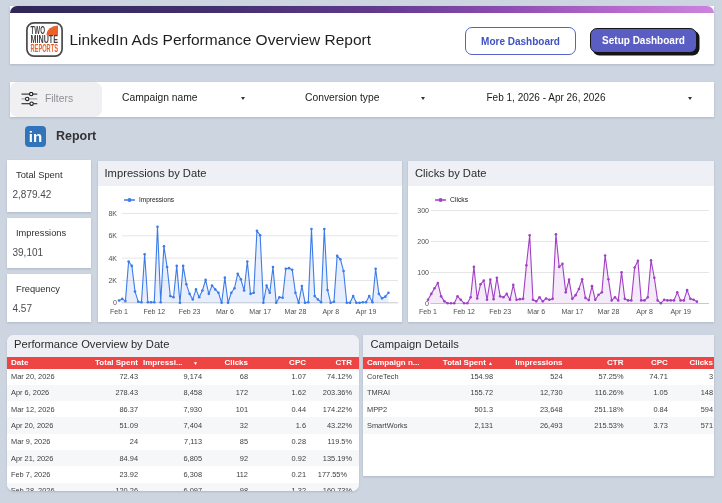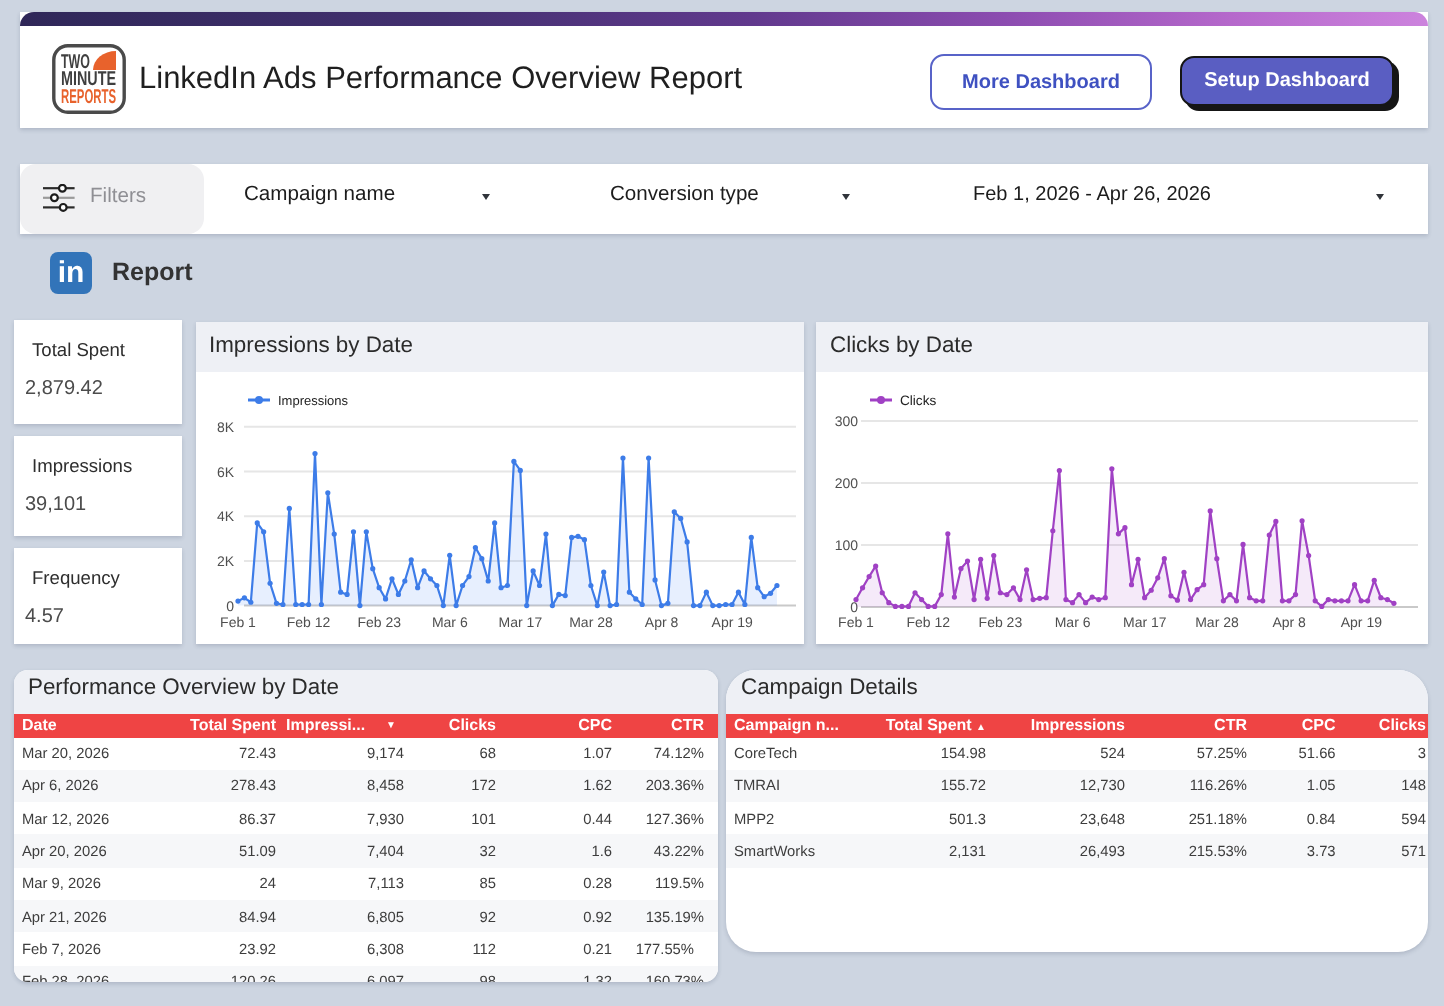--- a/index.html
+++ b/index.html
@@ -381,21 +381,21 @@
             <td class="tr">172</td>
             <td class="tr">1.62</td>
             <td class="tr" style="padding-right:7px">203.36%</td>
           </tr>
       <tr>
             <td class="tl">Mar 12, 2026</td>
             <td class="tr">86.37</td>
             <td class="tr">7,930</td>
             <td class="tr">101</td>
             <td class="tr">0.44</td>
-            <td class="tr" style="padding-right:7px">127.36%</td>
+            <td class="tr" style="padding-right:7px">174.22%</td>
           </tr>
       <tr>
             <td class="tl">Apr 20, 2026</td>
             <td class="tr">51.09</td>
             <td class="tr">7,404</td>
             <td class="tr">32</td>
             <td class="tr">1.6</td>
             <td class="tr" style="padding-right:7px">43.22%</td>
           </tr>
       <tr>
@@ -428,21 +428,21 @@
             <td class="tr">6,097</td>
             <td class="tr">98</td>
             <td class="tr">1.32</td>
             <td class="tr" style="padding-right:7px">160.73%</td>
           </tr>
     </tbody>
   </table>
   </div>
 </div>
 
-<div class="abs card panel" style="left:363px;top:335px;width:351px;height:141px;border-radius:15px">
+<div class="abs card panel" style="left:363px;top:335px;width:351px;height:141px;border-radius:0">
   <div class="pstrip" style="height:21.5px"></div>
   <div class="ptitle" style="top:2.5px;left:7.5px">Campaign Details</div>
   <div class="abs" style="left:0;top:21.5px;width:351px">
   <table>
     <colgroup>
           <col style="width:67px">
           <col style="width:64px">
           <col style="width:69.5px">
           <col style="width:61px">
           <col style="width:44.3px">
@@ -457,21 +457,21 @@
             <th class="tr">CPC</th>
             <th class="tr">Clicks</th>
     </tr>
         </thead>
     <tbody>
       <tr>
             <td class="tl">CoreTech</td>
             <td class="tr">154.98</td>
             <td class="tr">524</td>
             <td class="tr">57.25%</td>
-            <td class="tr">51.66</td>
+            <td class="tr">74.71</td>
             <td class="tr">3</td>
           </tr>
       <tr>
             <td class="tl">TMRAI</td>
             <td class="tr">155.72</td>
             <td class="tr">12,730</td>
             <td class="tr">116.26%</td>
             <td class="tr">1.05</td>
             <td class="tr">148</td>
           </tr>

